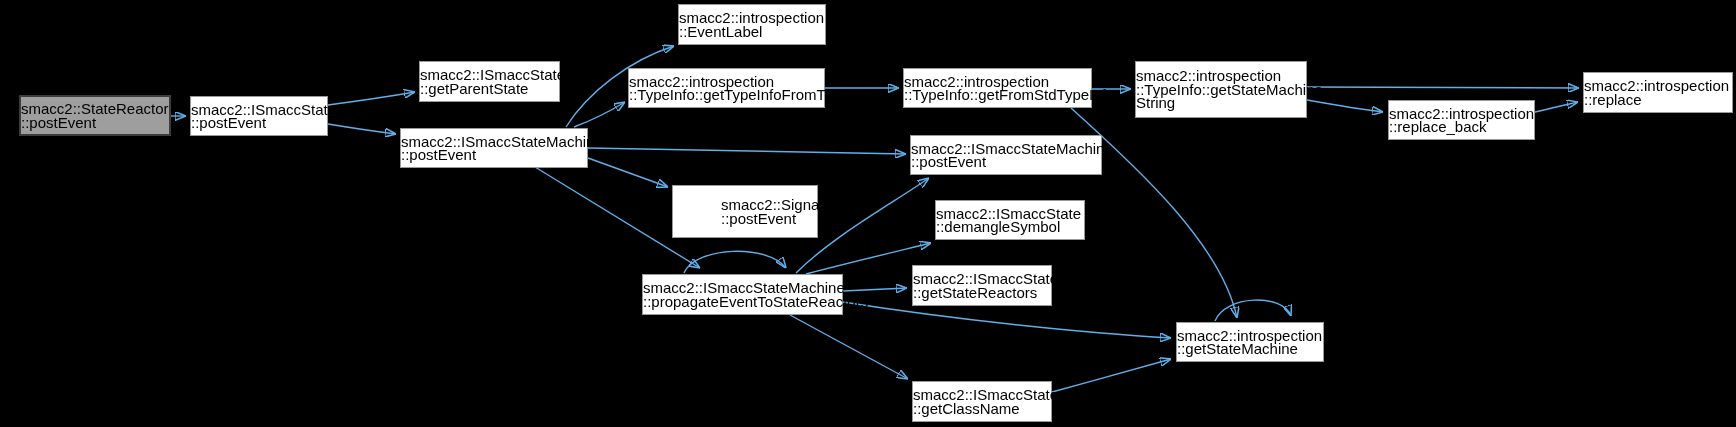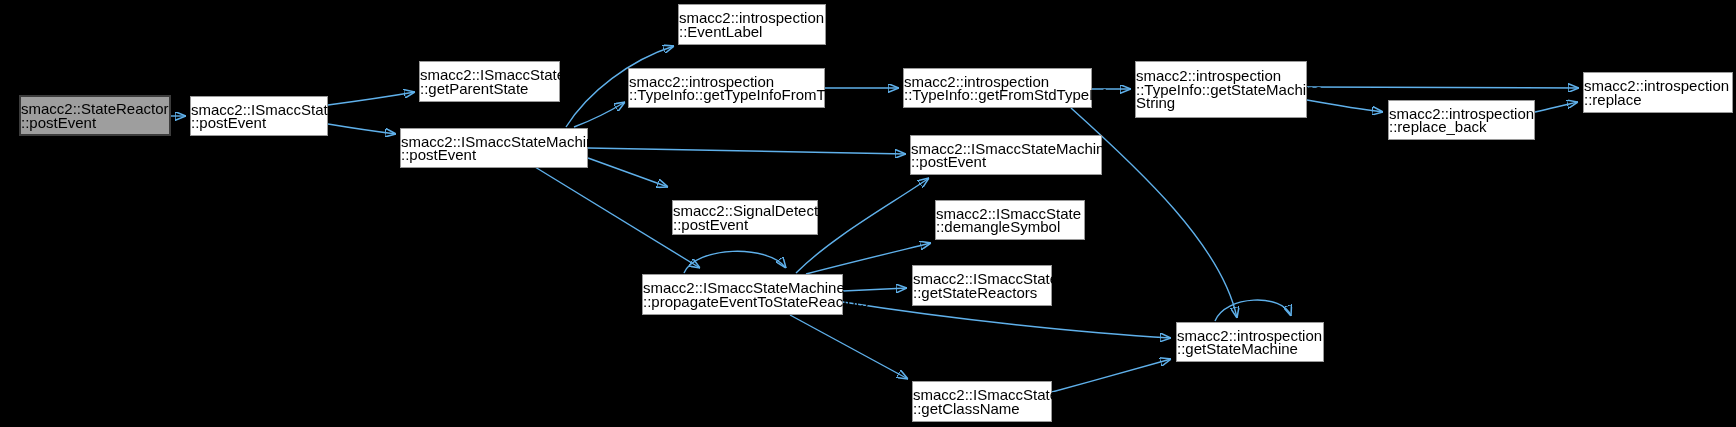--- a/index.html
+++ b/index.html
@@ -117,21 +117,21 @@
     <span>smacc2::introspection</span>
     <span>::TypeInfo::getStateMachine</span>
     <span>String</span>
   </div>
 
   <div class="node" style="left:910px; top:135px; width:192px; height:40px;">
     <span>smacc2::ISmaccStateMachine</span>
     <span>::postEvent</span>
   </div>
 
-  <div class="node" style="left:672px; top:200px; width:146px; height:35px;">
+  <div class="node" style="left:672px; top:185px; width:146px; height:53px;padding-left:48px;">
     <span>smacc2::SignalDetector</span>
     <span>::postEvent</span>
   </div>
 
   <div class="node" style="left:642px; top:274px; width:201px; height:41px;">
     <span>smacc2::ISmaccStateMachine</span>
     <span>::propagateEventToStateReactors</span>
   </div>
 
   <div class="node" style="left:935px; top:200px; width:150px; height:40px;">

